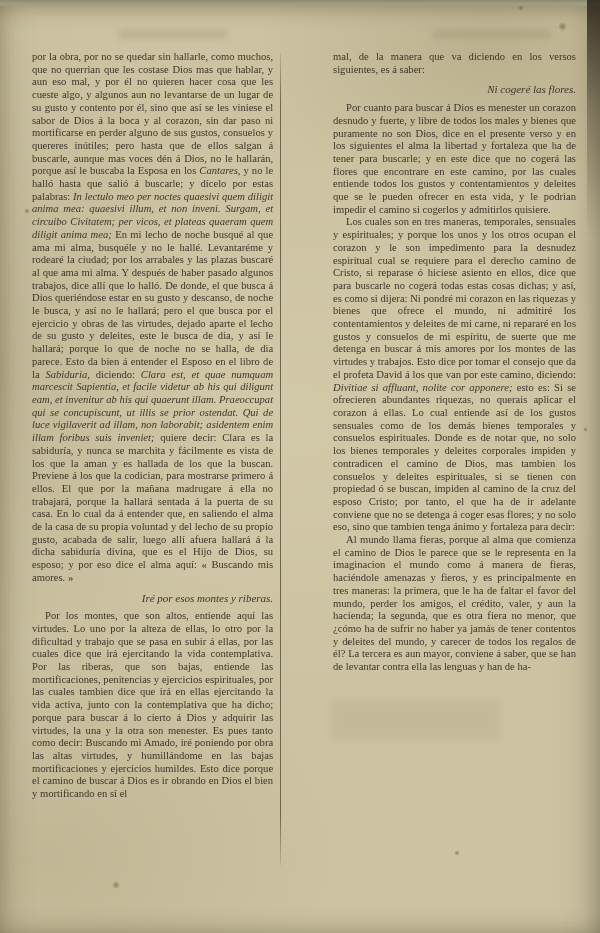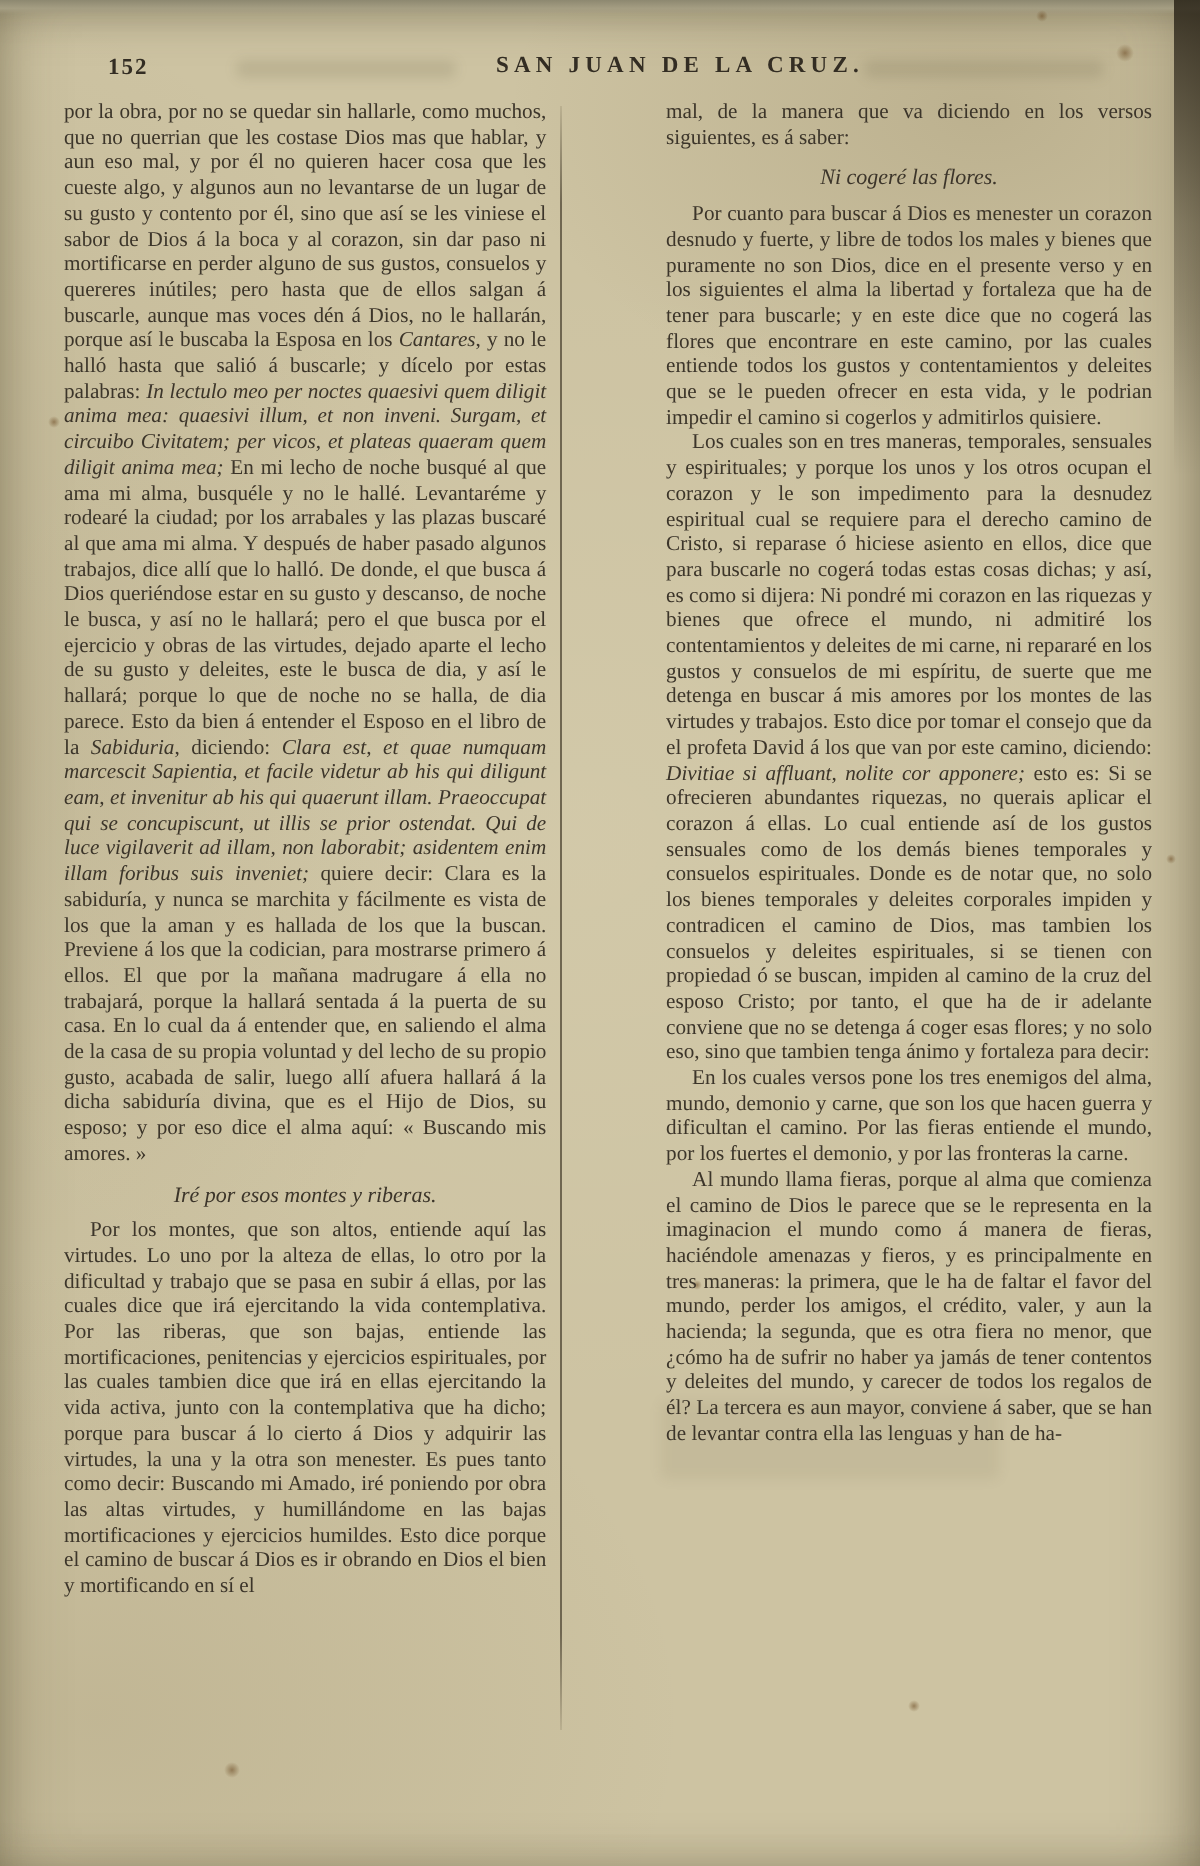--- a/index.html
+++ b/index.html
@@ -51,21 +51,21 @@
   .body-area{position:absolute;top:51px;left:32px;width:544px;display:flex;font-family:Liberation Serif, serif;}
   .col{width:263px;text-align:justify;font-size:10.6px;line-height:12.7px;
     color:#3c352a;text-align-last:auto;}
   .col-right{width:265px;margin-left:44px;}
   .divider{width:1px;margin:2px 8px 0 7px;height:812px;
     background:linear-gradient(180deg,rgba(94,84,60,0.15) 0%,#6f6650 6%,#6f6650 94%,rgba(94,84,60,0.15) 100%);}
 
   .para{margin:0;}
   .para.indent{text-indent:13px;}
   .it{font-style:italic;}
-  .heading{text-align:center;font-style:italic;font-size:11px;margin:7px 0 6px;}
+  .heading{text-align:right;font-style:italic;font-size:11px;margin:7px 0 6px;}
   .verse{width:max-content;margin:7px auto 6px;font-style:italic;
     font-size:11px;text-align:left;line-height:13px;}
 </style>
 </head>
 <body>
 
 <div class="page">
 
   <div class="edge-top"></div>
   <div class="corner-shadow"></div>
@@ -74,35 +74,30 @@
   <div class="smudge s2"></div>
   <div class="smudge s3"></div>
   <div class="spot p1"></div>
   <div class="spot p2"></div>
   <div class="spot p3"></div>
   <div class="spot p4"></div>
   <div class="spot p5"></div>
   <div class="spot p6"></div>
   <div class="spot p7"></div>
 
-  <div class="header">
-    <span class="page-num">152</span>
-    <span class="running-title">SAN JUAN DE LA CRUZ.</span>
-  </div>
 
   <div class="body-area">
     <div class="col col-left">
         <p class="para"><span>por la obra, por no se quedar sin hallarle, como muchos, que no querrian que les costase Dios mas que hablar, y aun eso mal, y por él no quieren hacer cosa que les cueste algo, y algunos aun no levantarse de un lugar de su gusto y contento por él, sino que así se les viniese el sabor de Dios á la boca y al corazon, sin dar paso ni mortificarse en perder alguno de sus gustos, consuelos y quereres inútiles; pero hasta que de ellos salgan á buscarle, aunque mas voces dén á Dios, no le hallarán, porque así le buscaba la Esposa en los </span><span class="it">Cantares</span><span>, y no le halló hasta que salió á buscarle; y dícelo por estas palabras: </span><span class="it">In lectulo meo per noctes quaesivi quem diligit anima mea: quaesivi illum, et non inveni. Surgam, et circuibo Civitatem; per vicos, et plateas quaeram quem diligit anima mea;</span><span> En mi lecho de noche busqué al que ama mi alma, busquéle y no le hallé. Levantaréme y rodearé la ciudad; por los arrabales y las plazas buscaré al que ama mi alma. Y después de haber pasado algunos trabajos, dice allí que lo halló. De donde, el que busca á Dios queriéndose estar en su gusto y descanso, de noche le busca, y así no le hallará; pero el que busca por el ejercicio y obras de las virtudes, dejado aparte el lecho de su gusto y deleites, este le busca de dia, y así le hallará; porque lo que de noche no se halla, de dia parece. Esto da bien á entender el Esposo en el libro de la </span><span class="it">Sabiduria</span><span>, diciendo: </span><span class="it">Clara est, et quae numquam marcescit Sapientia, et facile videtur ab his qui diligunt eam, et invenitur ab his qui quaerunt illam. Praeoccupat qui se concupiscunt, ut illis se prior ostendat. Qui de luce vigilaverit ad illam, non laborabit; asidentem enim illam foribus suis inveniet;</span><span> quiere decir: Clara es la sabiduría, y nunca se marchita y fácilmente es vista de los que la aman y es hallada de los que la buscan. Previene á los que la codician, para mostrarse primero á ellos. El que por la mañana madrugare á ella no trabajará, porque la hallará sentada á la puerta de su casa. En lo cual da á entender que, en saliendo el alma de la casa de su propia voluntad y del lecho de su propio gusto, acabada de salir, luego allí afuera hallará á la dicha sabiduría divina, que es el Hijo de Dios, su esposo; y por eso dice el alma aquí: « Buscando mis amores. »</span></p>
         <div class="heading">Iré por esos montes y riberas.</div>
         <p class="para indent"><span>Por los montes, que son altos, entiende aquí las virtudes. Lo uno por la alteza de ellas, lo otro por la dificultad y trabajo que se pasa en subir á ellas, por las cuales dice que irá ejercitando la vida contemplativa. Por las riberas, que son bajas, entiende las mortificaciones, penitencias y ejercicios espirituales, por las cuales tambien dice que irá en ellas ejercitando la vida activa, junto con la contemplativa que ha dicho; porque para buscar á lo cierto á Dios y adquirir las virtudes, la una y la otra son menester. Es pues tanto como decir: Buscando mi Amado, iré poniendo por obra las altas virtudes, y humillándome en las bajas mortificaciones y ejercicios humildes. Esto dice porque el camino de buscar á Dios es ir obrando en Dios el bien y mortificando en sí el</span></p>
       </div>
     <div class="divider"></div>
     <div class="col col-right">
         <p class="para"><span>mal, de la manera que va diciendo en los versos siguientes, es á saber:</span></p>
         <div class="heading">Ni cogeré las flores.</div>
         <p class="para indent"><span>Por cuanto para buscar á Dios es menester un corazon desnudo y fuerte, y libre de todos los males y bienes que puramente no son Dios, dice en el presente verso y en los siguientes el alma la libertad y fortaleza que ha de tener para buscarle; y en este dice que no cogerá las flores que encontrare en este camino, por las cuales entiende todos los gustos y contentamientos y deleites que se le pueden ofrecer en esta vida, y le podrian impedir el camino si cogerlos y admitirlos quisiere.</span></p>
         <p class="para indent"><span>Los cuales son en tres maneras, temporales, sensuales y espirituales; y porque los unos y los otros ocupan el corazon y le son impedimento para la desnudez espiritual cual se requiere para el derecho camino de Cristo, si reparase ó hiciese asiento en ellos, dice que para buscarle no cogerá todas estas cosas dichas; y así, es como si dijera: Ni pondré mi corazon en las riquezas y bienes que ofrece el mundo, ni admitiré los contentamientos y deleites de mi carne, ni repararé en los gustos y consuelos de mi espíritu, de suerte que me detenga en buscar á mis amores por los montes de las virtudes y trabajos. Esto dice por tomar el consejo que da el profeta David á los que van por este camino, diciendo: </span><span class="it">Divitiae si affluant, nolite cor apponere;</span><span> esto es: Si se ofrecieren abundantes riquezas, no querais aplicar el corazon á ellas. Lo cual entiende así de los gustos sensuales como de los demás bienes temporales y consuelos espirituales. Donde es de notar que, no solo los bienes temporales y deleites corporales impiden y contradicen el camino de Dios, mas tambien los consuelos y deleites espirituales, si se tienen con propiedad ó se buscan, impiden al camino de la cruz del esposo Cristo; por tanto, el que ha de ir adelante conviene que no se detenga á coger esas flores; y no solo eso, sino que tambien tenga ánimo y fortaleza para decir:</span></p>
-        <p class="para indent"><span>En los cuales versos pone los tres enemigos del alma, mundo, demonio y carne, que son los que hacen guerra y dificultan el camino. Por las fieras entiende el mundo, por los fuertes el demonio, y por las fronteras la carne.</span></p>
         <p class="para indent"><span>Al mundo llama fieras, porque al alma que comienza el camino de Dios le parece que se le representa en la imaginacion el mundo como á manera de fieras, haciéndole amenazas y fieros, y es principalmente en tres maneras: la primera, que le ha de faltar el favor del mundo, perder los amigos, el crédito, valer, y aun la hacienda; la segunda, que es otra fiera no menor, que ¿cómo ha de sufrir no haber ya jamás de tener contentos y deleites del mundo, y carecer de todos los regalos de él? La tercera es aun mayor, conviene á saber, que se han de levantar contra ella las lenguas y han de ha-</span></p>
       </div>
   </div>
 
 </div>
 
 </body></html>

